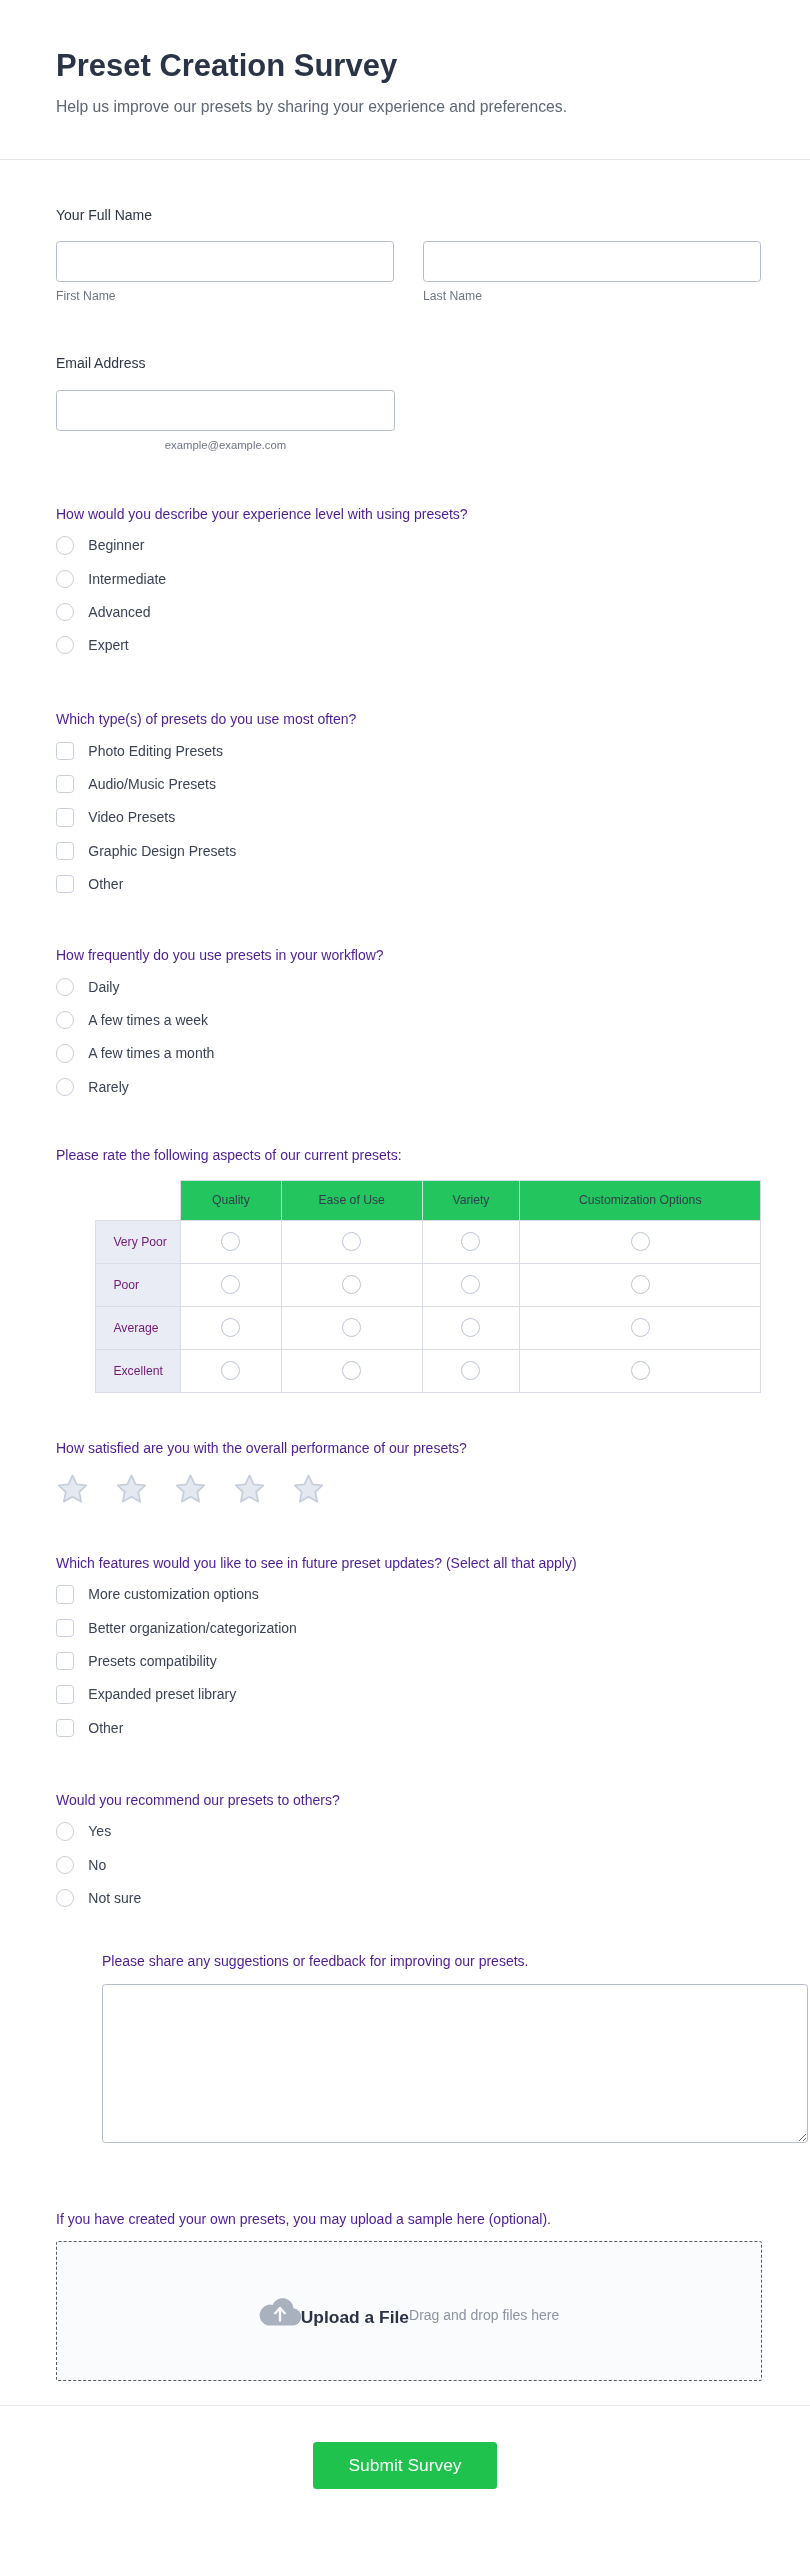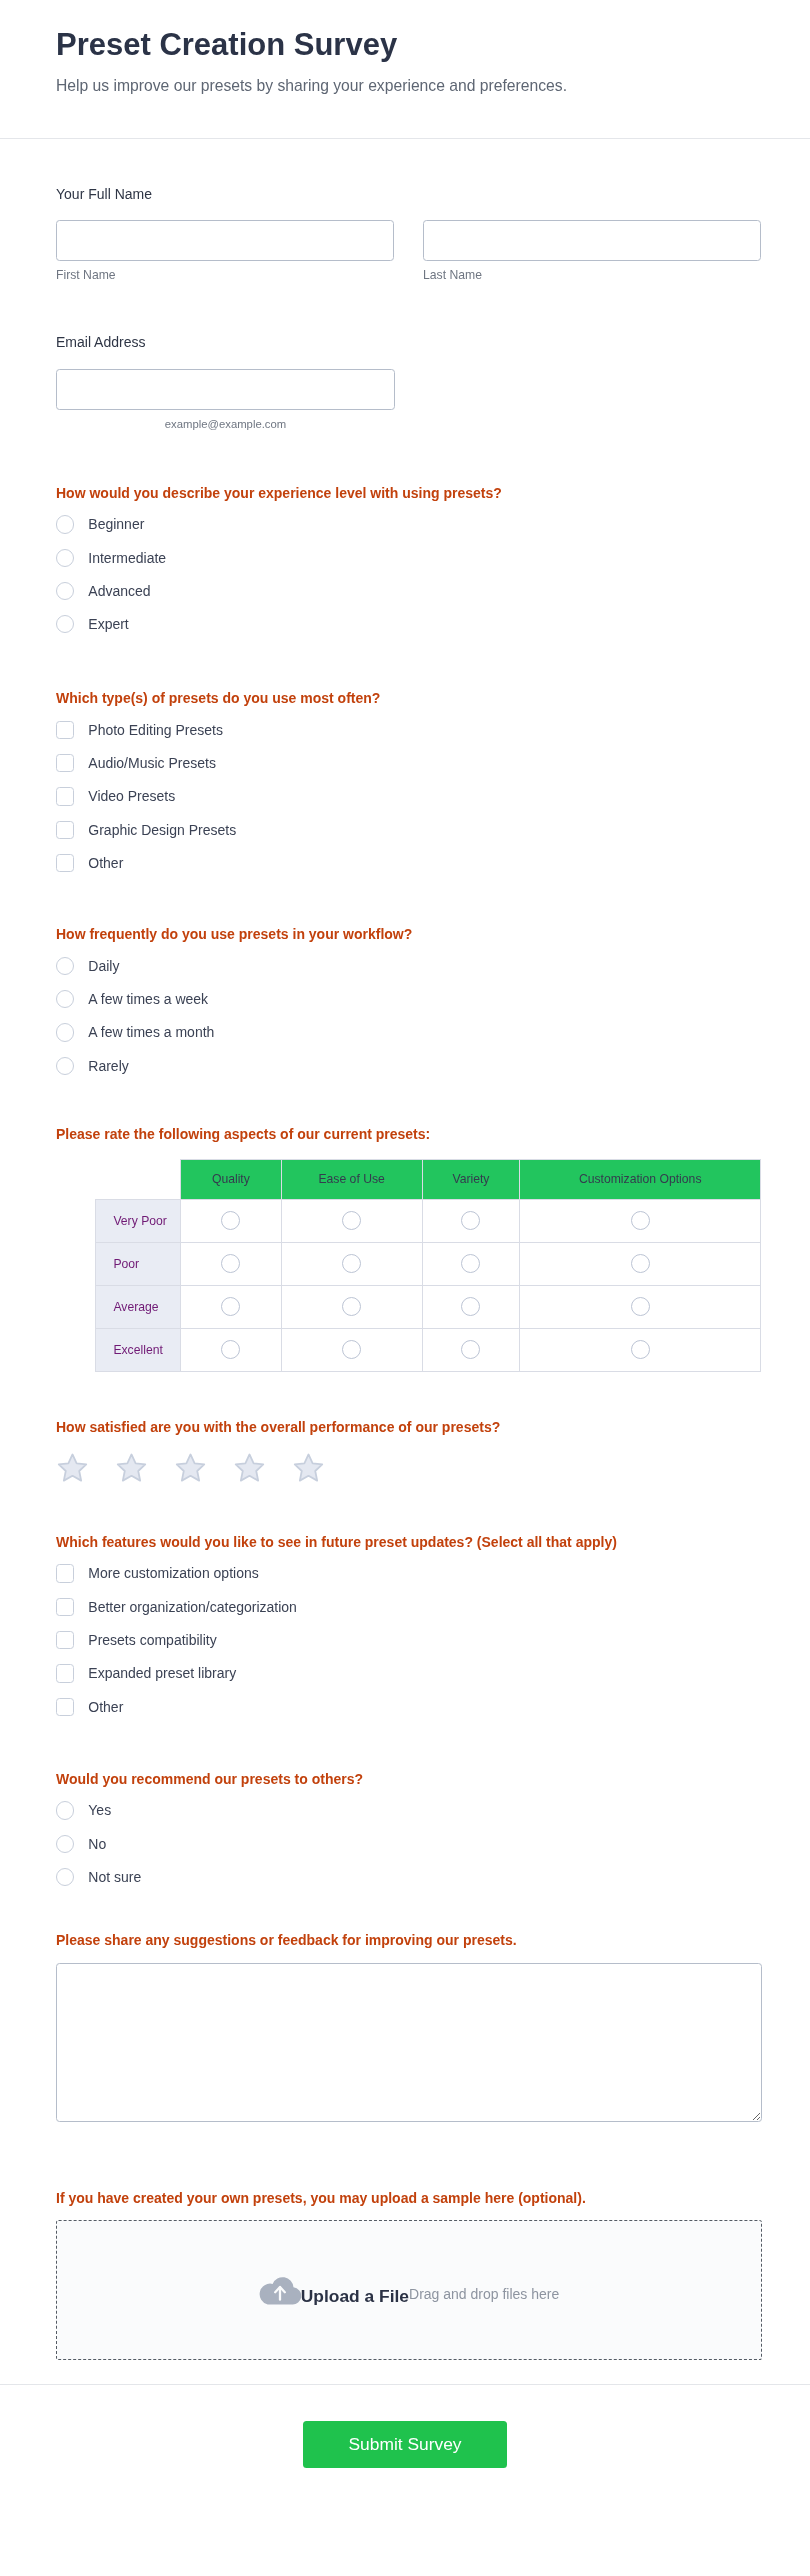--- a/index.html
+++ b/index.html
@@ -5,27 +5,27 @@
   * { box-sizing: border-box; margin: 0; padding: 0; }
   html,body { background:#ffffff; }
   body {
     width: 810px;
     min-height: 2576px;
     margin: 0 auto;
     font-family: "Liberation Sans", "DejaVu Sans", sans-serif;
     color: #2e3545;
     background:#ffffff;
   }
-  .header { padding: 26px 56px 42px 56px; border-bottom: 0.9px solid #e4e6ea; }
+  .header { padding: 47px 56px 42px 56px; border-bottom: 0.9px solid #e4e6ea; }
   .page-title { font-size: 31px; font-weight: 700; color: #2b3347; line-height: 38px; }
   .page-subtitle { margin-top: 10.5px; font-size: 15.7px; color: #5e6673; line-height: 21px; }
 
   .form { padding: 47px 49px 0 56px; }
 
-  .q-label { font-size: 14px; font-weight: 700; color: #c2410c; line-height: 17.4px; margin-bottom: 13px; }
+  .q-label { font-size: 14px; font-weight: 400; color: #4c1d95; line-height: 17.4px; margin-bottom: 13px; }
   .field-label { font-size: 14px; font-weight: 500; color: #2e3545; line-height: 17.4px; margin-bottom: 17.4px; }
 
   .name-row { display: flex; gap: 29px; }
   .name-col { flex: 1; }
   .text-input {
     width: 100%; height: 41px;
     border: 0.9px solid #b5bdca; border-radius: 3.5px;
     background: #fff; font-size: 14px; color:#2e3545;
     padding: 0 8.7px; outline: none;
   }
@@ -82,21 +82,21 @@
     width: 706px; height: 140px; border: 0.9px dashed #545b64; border-radius: 2.6px;
     background: #fafbfc; display: flex; 
     align-items: center; justify-content: center; cursor: pointer;
   }
   .upload-title { font-size: 17.4px; font-weight: 700; color: #2b3245; margin-top: 12.2px; }
   .upload-sub { font-size: 14px; color: #8d94a0; margin-top: 7.8px; }
 
   .footer-divider { border: none; border-top: 0.9px solid #e4e6ea; margin: 0; }
   .footer { padding: 36px 0 46px 0; display: flex; justify-content: center; }
   .submit-button {
-    width: 204px; height: 47px; background: #1fc24d; color: #ffffff;
+    width: 184px; height: 47px; background: #1fc24d; color: #ffffff;
     font-family: "Liberation Sans", "DejaVu Sans", sans-serif;
     font-size: 17.4px; font-weight: 500; border: none; border-radius: 3.5px; cursor: pointer;
   }
 </style>
 </head>
 <body>
 
 <div class="header">
   <div class="page-title">Preset Creation Survey</div>
   <div class="page-subtitle">Help us improve our presets by sharing your experience and preferences.</div>
@@ -306,21 +306,21 @@
         <span class="radio-control"></span>
         <span class="opt-label">No</span>
       </li>
       <li class="opt-row">
         <span class="radio-control"></span>
         <span class="opt-label">Not sure</span>
       </li>
     </ul>
   </section>
 
-  <section style="margin-bottom:68px;">
+  <section style="margin-bottom:68px;margin-left:46px;">
     <div class="q-label">Please share any suggestions or feedback for improving our presets.</div>
     <textarea class="suggestions-textarea" style=""></textarea>
   </section>
 
   <section style="margin-bottom:23.5px;">
     <div class="q-label">If you have created your own presets, you may upload a sample here (optional).</div>
     <div class="dropzone">
       <svg width="42" height="30" viewBox="0 0 48 34">
         <path fill="#a9b1bf" d="M39.4 13.9A12.4 12.4 0 0 0 15.6 10 10 10 0 0 0 10 33.5h27.5a8.9 8.9 0 0 0 1.9-19.6z"></path>
         <g stroke="#fafbfc" stroke-width="2.6" fill="none" stroke-linecap="round" stroke-linejoin="round">

